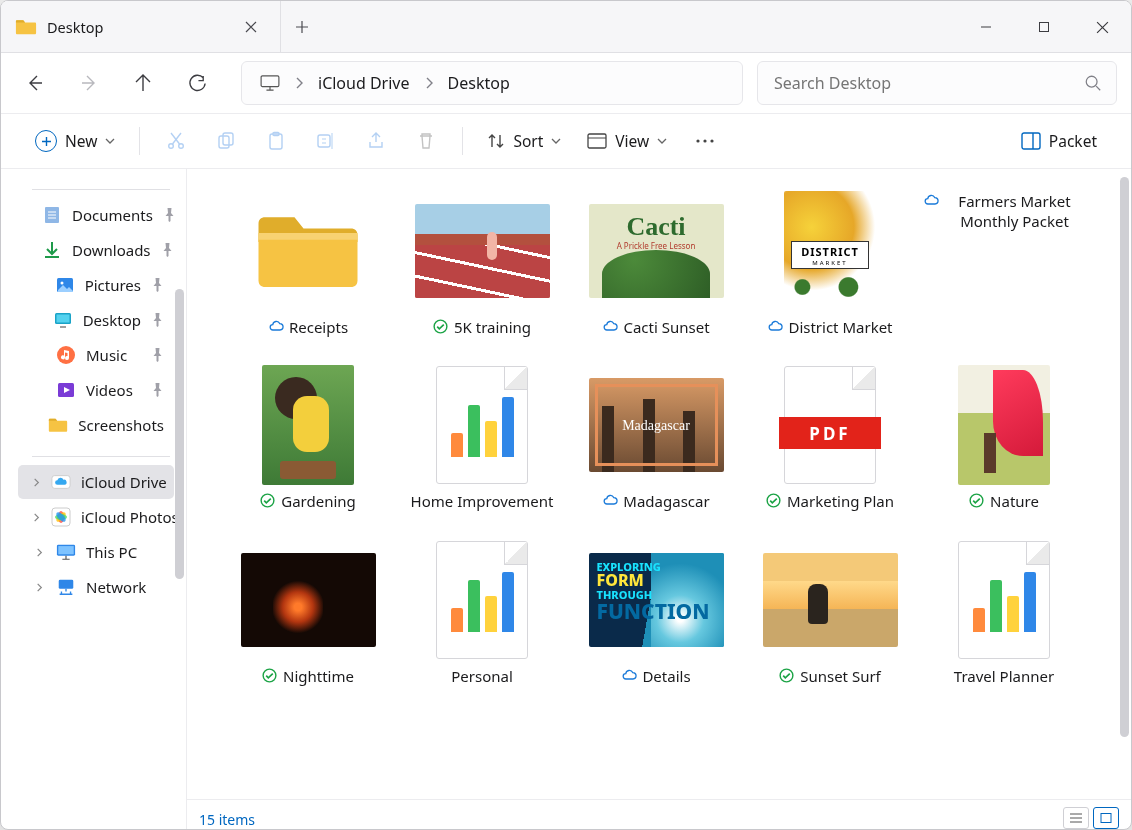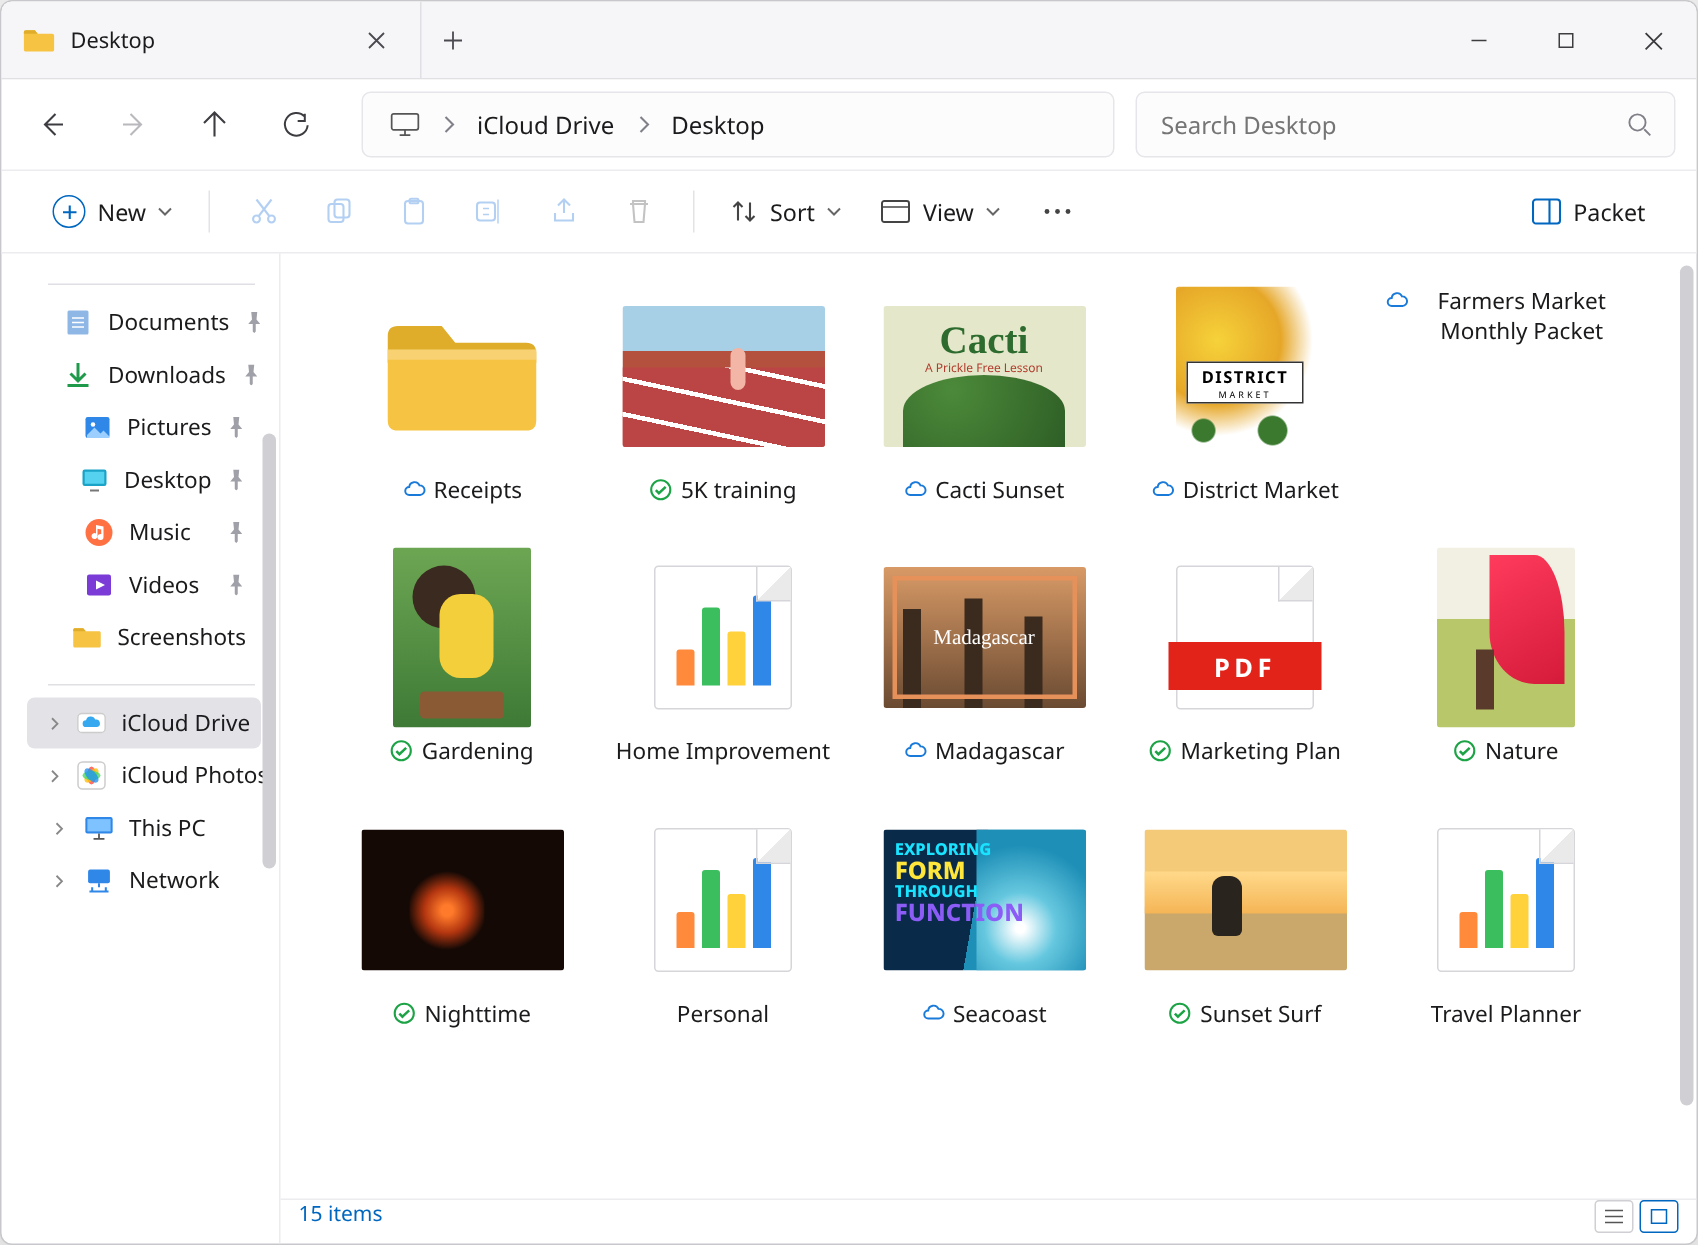--- a/index.html
+++ b/index.html
@@ -91,32 +91,32 @@
   
   .content-wrap{flex:1;display:flex;flex-direction:column;min-width:0;}
   .content{flex:1;overflow:auto;padding:22px 20px 10px 36px;position:relative;}
   .grid{display:grid;grid-template-columns:repeat(5, 170px);gap:28px 4px;}
   .item{width:170px;display:flex;flex-direction:column;align-items:center;padding:0 4px;}
   .thumb{width:135px;height:120px;display:flex;align-items:center;justify-content:center;margin-bottom:6px;position:relative;}
   .label-row{display:flex;align-items:flex-start;gap:5px;max-width:100%;}
   .item .name{font-size:15px;color:var(--text);text-align:center;line-height:1.35;word-break:break-word;}
   .status{width:16px;height:16px;flex-shrink:0;margin-top:2px;}
   .folder-ico{width:110px;height:90px;}
-  .pdf-thumb, .doc-thumb{width:92px;height:96px;background:#fff;border:1px solid #d6d6da;border-radius:3px;position:relative;display:flex;align-items:center;justify-content:center;}
+  .pdf-thumb, .doc-thumb{width:92px;height:118px;background:#fff;border:1px solid #d6d6da;border-radius:3px;position:relative;display:flex;align-items:center;justify-content:center;}
   .pdf-thumb::before,.doc-thumb::before{content:"";position:absolute;top:0;right:0;width:22px;height:22px;background:linear-gradient(135deg,#fff 50%,#eaeaea 50%);border-left:1px solid #d6d6da;border-bottom:1px solid #d6d6da;}
   .pdf-band{position:absolute;left:-6px;right:-6px;top:50px;height:32px;background:#e2231a;color:#fff;font-weight:700;display:flex;align-items:center;justify-content:center;letter-spacing:3px;font-size:17px;}
   .bars{display:flex;align-items:flex-end;gap:5px;height:64px;}
   .bars span{width:12px;border-radius:2px 2px 0 0;}
   .img-thumb{width:140px;height:94px;border-radius:2px;position:relative;overflow:hidden;}
   .img-thumb.portrait{width:92px;height:120px;}
   .edge{position:absolute;right:-6px;bottom:-6px;width:30px;height:30px;border-radius:50%;background:linear-gradient(150deg,#49d1e3 0%,#2a7be0 40%,#1150b5 100%);border:3px solid #fff;box-shadow:0 0 3px rgba(0,0,0,.25);}
   .fake-scroll-r{position:absolute;right:0;top:0;width:14px;height:100%;display:flex;flex-direction:column;align-items:center;}
   .fake-scroll-r .th{width:9px;background:#cfcfd4;border-radius:5px;}
   
-  .statusbar{height:30px;border-top:1px solid #ececef;display:flex;align-items:flex-start;padding:0 12px;font-size:14px;color:var(--accent);gap:10px;}
+  .statusbar{height:30px;border-top:1px solid #ececef;display:flex;align-items:flex-end;padding:0 12px;font-size:14px;color:var(--accent);gap:10px;}
   .statusbar .right{margin-left:auto;display:flex;gap:4px;}
   .view-toggle{width:26px;height:22px;border:1px solid #cfcfd4;border-radius:3px;display:flex;align-items:center;justify-content:center;}
   .view-toggle.active{border-color:var(--accent);color:var(--accent);}
   svg{display:block;}
 </style>
 </head>
 <body>
 
 <div class="window">
 
@@ -677,30 +677,30 @@
               </div>
               <div class="label-row">
                 <span class="name">Personal</span>
               </div>
             </div>
             <div class="item">
               <div class="thumb">
                 <div class="img-thumb">
                   <div style="position:absolute;inset:0;background:linear-gradient(100deg,#0a2a4a 46%,#1e8fb7 46%)"></div>
                   <div style="position:absolute;right:0;top:0;bottom:0;width:54%;background:radial-gradient(circle at 40% 70%,#fff 4%,#66c8df 30%,#1e8fb7 70%)"></div>
-                  <div style="position:absolute;left:8px;top:8px;color:#19e3ff;font-weight:800;font-size:11px;line-height:1.05;">EXPLORING<br><span style="color:#ffe63b;font-size:16px">FORM</span><br><span style="color:#19e3ff">THROUGH</span><br><span style="color:#8b5cf6;font-size:16px">FUNCTION</span></div>
+                  <div style="position:absolute;left:8px;top:8px;color:#19e3ff;font-weight:800;font-size:11px;line-height:1.05;">EXPLORING<br><span style="color:#ffe63b;font-size:16px">FORM</span><br><span style="color:#19e3ff">THROUGH</span><br><span style="color:#0369a1;font-size:21px">FUNCTION</span></div>
                 </div>
               </div>
               <div class="label-row">
                 <span class="status">
                   <svg width="16" height="14" viewBox="0 0 20 14">
                     <path fill="none" stroke="var(--cloud)" stroke-width="1.6" d="M15 12H6a3.3 3.3 0 0 1 0-6.6A4.5 4.5 0 0 1 14.6 4 3.4 3.4 0 0 1 15 12z"></path>
                   </svg>
                 </span>
-                <span class="name">Seacoast</span>
+                <span class="name">Details</span>
               </div>
             </div>
             <div class="item">
               <div class="thumb">
                 <div class="img-thumb">
                   <div style="position:absolute;inset:0;background:linear-gradient(#f4c978 55%,#caa76a 55%)"></div>
                   <div style="position:absolute;left:0;right:0;top:30%;height:30%;background:linear-gradient(#ffd98a,#f5b556)"></div>
                   <div style="position:absolute;left:34%;top:34%;width:20px;height:40px;background:#2a241e;border-radius:8px 8px 4px 4px"></div>
                 </div>
               </div>

